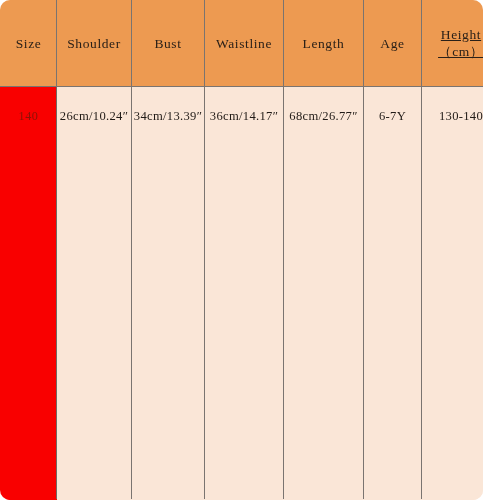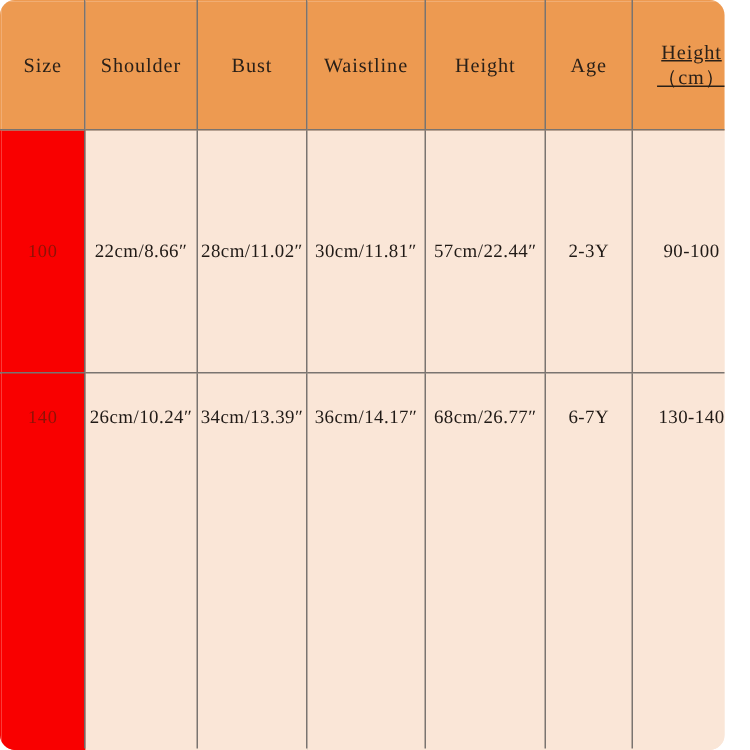--- a/index.html
+++ b/index.html
@@ -102,35 +102,26 @@
       <col class="c-length">
       <col class="c-age">
       <col class="c-height">
     </colgroup>
     <thead>
       <tr class="header-row">
         <th class="col-size">Size</th>
         <th class="col-shoulder">Shoulder</th>
         <th class="col-bust">Bust</th>
         <th class="col-waistline">Waistline</th>
-        <th class="col-length">Height</th>
+        <th class="col-length">Length</th>
         <th class="col-age">Age</th>
         <th class="col-height">Height（cm）</th>
       </tr>
     </thead>
     <tbody>
-      <tr>
-        <td class="size-cell">100</td>
-        <td class="data-cell">22cm/8.66″</td>
-        <td class="data-cell">28cm/11.02″</td>
-        <td class="data-cell">30cm/11.81″</td>
-        <td class="data-cell">57cm/22.44″</td>
-        <td class="data-cell">2-3Y</td>
-        <td class="data-cell last-col">90-100</td>
-      </tr>
       <tr>
         <td class="size-cell">140</td>
         <td class="data-cell">26cm/10.24″</td>
         <td class="data-cell">34cm/13.39″</td>
         <td class="data-cell">36cm/14.17″</td>
         <td class="data-cell">68cm/26.77″</td>
         <td class="data-cell">6-7Y</td>
         <td class="data-cell last-col">130-140</td>
       </tr>
     </tbody>

